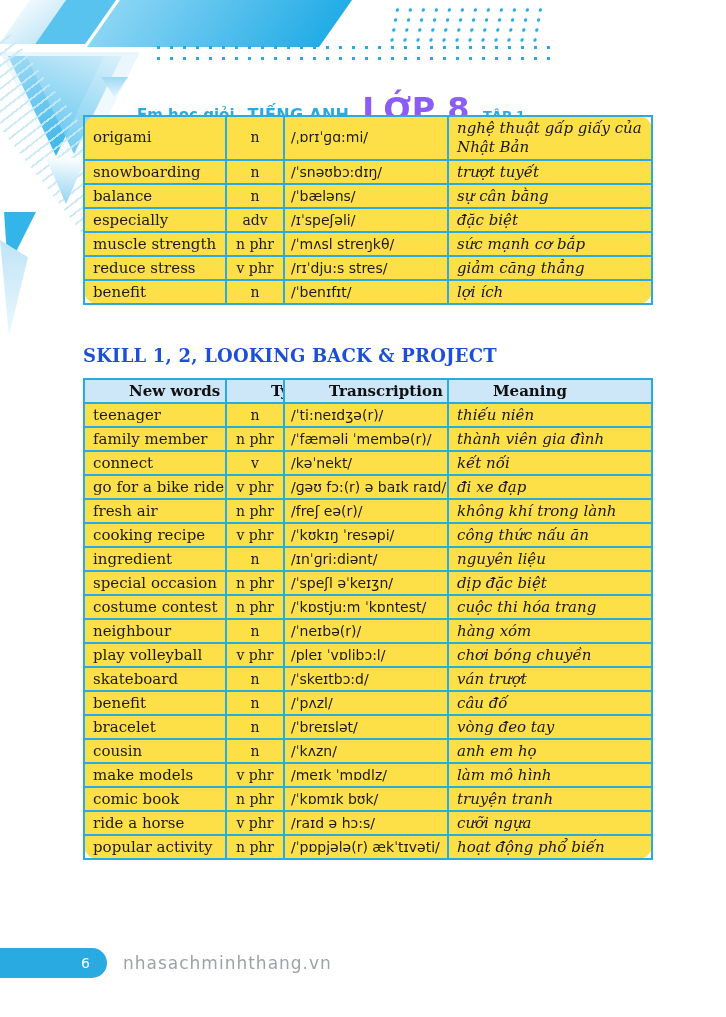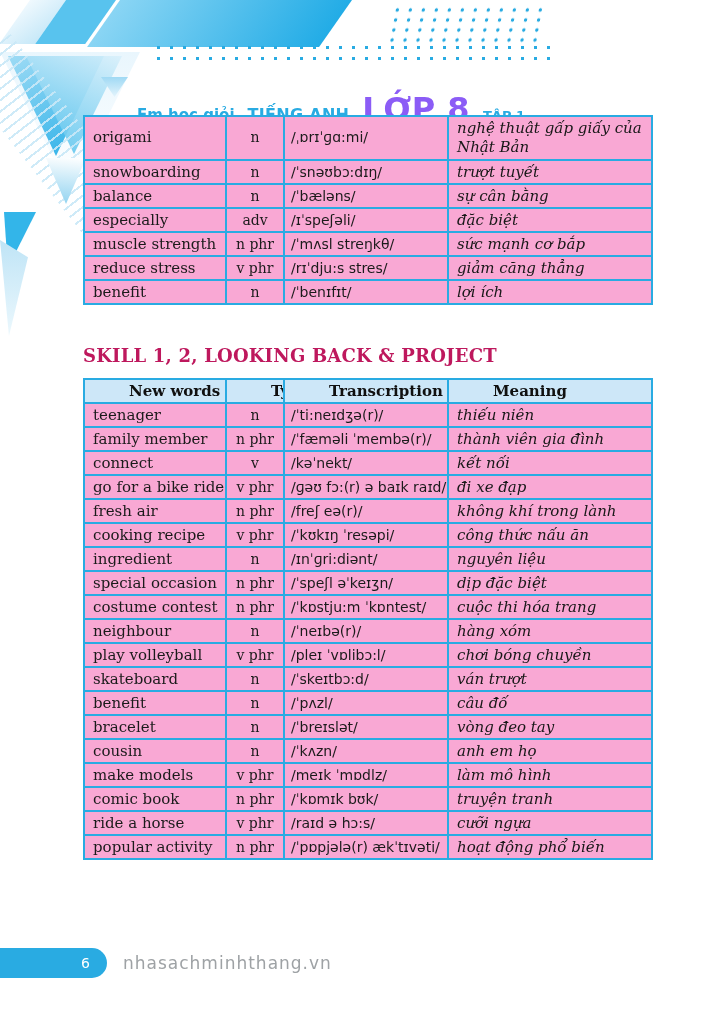--- a/index.html
+++ b/index.html
@@ -36,24 +36,24 @@
 
   
   #title-bullet{left:101px;top:77px;width:27px;height:20px;clip-path:polygon(0 0,100% 0,50% 100%);background:linear-gradient(180deg,#9fd9f4,#e4f4fc);}
   .title{position:absolute;left:137px;top:68px;display:flex;align-items:baseline;gap:13px;font-family:"DejaVu Sans",sans-serif;white-space:nowrap;}
   .title .t-prefix{color:var(--accent);font-size:15px;font-weight:bold;}
   .title .t-subject{color:var(--accent);font-size:16px;font-weight:bold;letter-spacing:.3px;text-align:center;}
   .title .t-grade{color:#8b5cf6;font-size:32px;font-weight:bold;letter-spacing:.5px;}
   .title .t-volume{color:var(--accent);font-size:13px;font-weight:bold;margin-top:40px;}
 
   
-  .section-heading{position:absolute;left:83px;top:345px;font-family:"DejaVu Serif",serif;font-weight:bold;font-size:18px;color:#be185d;letter-spacing:.2px;}
-
-  
-  table{border-collapse:collapse;table-layout:fixed;position:absolute;left:83px;width:568px;background:#f9a8d4;}
+  .section-heading{position:absolute;left:83px;top:345px;font-family:"DejaVu Serif",serif;font-weight:bold;font-size:18px;color:#1d4ed8;letter-spacing:.2px;}
+
+  
+  table{border-collapse:collapse;table-layout:fixed;position:absolute;left:83px;width:568px;background:#fde047;border-radius:17px;}
   td,th{border:2px solid var(--table-border);padding:2px 8px;font-size:15px;overflow:hidden;white-space:nowrap;vertical-align:middle;}
   #table1{top:115px;}
   #table2{top:378px;}
   #table1 td{height:21px;}
   #table1 tr:first-child td{height:42px;white-space:normal;line-height:1.25;}
   #table2 td{height:21px;}
   th{background:var(--table-header-bg);text-align:left;font-weight:bold;height:20px;color:#101010;padding-left:44px;}
   th.col-type{text-align:left;}
   td.col-word{font-family:"DejaVu Serif",serif;}
   td.col-type{text-align:center;font-size:14px;}

